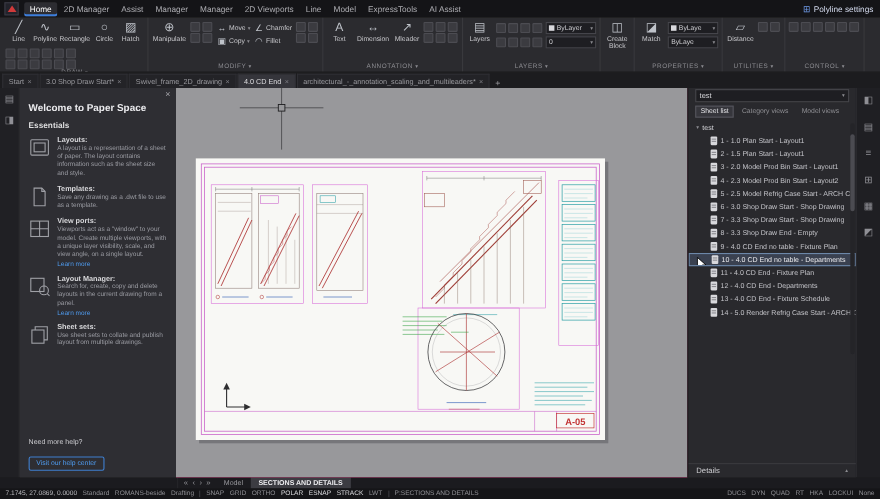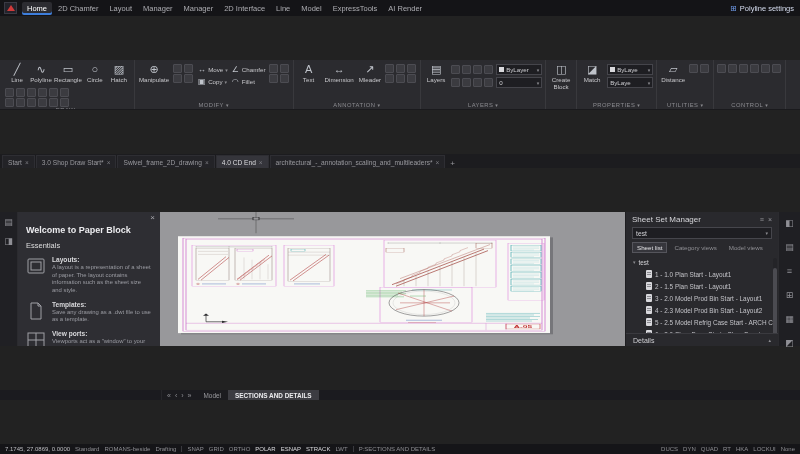--- a/index.html
+++ b/index.html
@@ -1,18 +1,18 @@
 <!DOCTYPE html>
 <html><head>
 <meta charset="utf-8">
 <style>
   * { margin:0; padding:0; box-sizing:border-box; }
   html,body { width:800px; height:454px; overflow:hidden; background:#111; }
   body { font-family:"Liberation Sans","DejaVu Sans",sans-serif; }
-  .app { width:800px; height:454px; display:flex; flex-direction:column; background:#222;gap:44px; }
+  .app { width:800px; height:454px; display:flex; flex-direction:column; background:#222; }
 
   
   .menubar { height:16px; flex:0 0 16px; background:#141417; display:flex; align-items:center; padding:0 6px 0 4px; gap:1px; }
   .applogo { width:13px; height:12px; background:#23232b; border:1px solid #3a3a44; position:relative; margin-right:4px; flex:0 0 13px; }
   .applogo::after { content:""; position:absolute; left:2px; top:2px; border-left:4px solid transparent; border-right:4px solid transparent; border-bottom:6px solid #d03a3a; }
   .mitem { font-size:7.5px; color:#adadb2; padding:2px 5px; border-radius:2px; white-space:nowrap; }
   .mitem.active { color:#fff; background:#2c2c31; box-shadow:inset 0 -2px 0 #3d7edb; }
   .mspacer { flex:1; }
   .iface { display:flex; align-items:center; gap:3px; font-size:7.5px; color:#d6ddf0; }
   .iface .ig { color:#6f9ae8; font-size:8px; }
@@ -52,21 +52,21 @@
 
   
   .main { flex:1; display:flex; min-height:0; }
   .ldock { width:18px; flex:0 0 18px; background:#202024; border-right:1px solid #2b2b2f; display:flex; flex-direction:column; align-items:center; padding-top:4px; gap:7px; }
   .dockic { width:12px; height:12px; color:#8f8f95; font-size:9px; line-height:12px; text-align:center; }
 
   
   .welcome { width:142px; flex:0 0 142px; background:#2e2e33; position:relative; padding:4px 8px 6px; display:flex; flex-direction:column; overflow:hidden; }
   .wclose { position:absolute; top:1px; right:5px; font-size:8px; color:#a9a9ae; }
   .wtitle { font-size:9px; font-weight:bold; color:#ececef; margin:9px 0 6px; }
-  .wsec { font-size:7.5px; font-weight:normal; color:#dededf; margin-bottom:6px; }
+  .wsec { font-size:7.5px; font-weight:bold; color:#dededf; margin-bottom:6px; }
   .witem { display:flex; gap:6px; margin-bottom:6px; }
   .wicon { flex:0 0 20px; height:20px; }
   .wicon svg { width:20px; height:20px; stroke:#9fa0a6; fill:none; stroke-width:1; }
   .wih { font-size:6.6px; font-weight:bold; color:#d8d8db; margin-bottom:1px; }
   .wib { font-size:5.9px; color:#9b9ca3; line-height:1.3; }
   .wlink { font-size:5.9px; color:#4f9cf0; margin-top:1px; }
   .wfoot { margin-top:auto; }
   .whelp { font-size:6.4px; color:#cacace; margin-bottom:4px; }
   .wbtn { display:inline-block; font-size:6.2px; color:#4f9cf0; border:1px solid #3f7fd0; padding:2px 6px; border-radius:2px; }
 
@@ -114,29 +114,29 @@
   .sspacer { flex:1; }
 </style>
 </head>
 <body>
 
 <div class="app">
 
   <div class="menubar">
     <div class="applogo"></div>
     <div class="mitem active">Home</div>
-    <div class="mitem">2D Chamfer</div>
-    <div class="mitem">Layout</div>
+    <div class="mitem">2D Manager</div>
+    <div class="mitem">Assist</div>
     <div class="mitem">Manager</div>
     <div class="mitem">Manager</div>
-    <div class="mitem">2D Interface</div>
+    <div class="mitem">2D Viewports</div>
     <div class="mitem">Line</div>
     <div class="mitem">Model</div>
     <div class="mitem">ExpressTools</div>
-    <div class="mitem">AI Render</div>
+    <div class="mitem">AI Assist</div>
     <div class="mspacer"></div>
     <div class="iface">
       <span class="ig">⊞</span>
       <span>Polyline settings</span>
     </div>
   </div>
 
   <div class="ribbon">
 
     <div class="rg">
@@ -397,21 +397,21 @@
 
   <div class="main">
 
     <div class="ldock">
       <div class="dockic">▤</div>
       <div class="dockic">◨</div>
     </div>
 
     <div class="welcome">
       <span class="wclose">×</span>
-      <div class="wtitle">Welcome to Paper Block</div>
+      <div class="wtitle">Welcome to Paper Space</div>
       <div class="wsec">Essentials</div>
 
       <div class="witem">
         <span class="wicon"><svg viewBox="0 0 20 20">
               <rect x="2" y="3" width="16" height="14" rx="1"></rect>
               <rect x="5" y="6" width="10" height="8"></rect>
             </svg></span>
         <div class="wtext">
             <div class="wih">Layouts:</div>
             <div class="wib">A layout is a representation of a sheet of paper. The layout contains information such as the sheet size and style.</div>
@@ -595,25 +595,20 @@
           <path d="M58,18 H93"></path>
             <path d="M99,18 H134"></path>
             <path d="M96,0 V15"></path>
             <path d="M96,21 V56"></path>
         </g>
         <rect x="93" y="15" width="6" height="6" fill="none" stroke="#1c1c1e" stroke-width="0.8"></rect>
       </svg>
     </div>
 
     <div class="ssm">
-      <div class="shead">
-        <div class="stitle">Sheet Set Manager</div>
-        <span class="shic">≡</span>
-        <span class="shic">×</span>
-      </div>
       <div class="ssearch">
         <input value="test" style="">
         <span class="carr">▾</span>
       </div>
       <div class="stabs">
         <div class="stab active">Sheet list</div>
         <div class="stab">Category views</div>
         <div class="stab">Model views</div>
       </div>
       <div class="stree">

